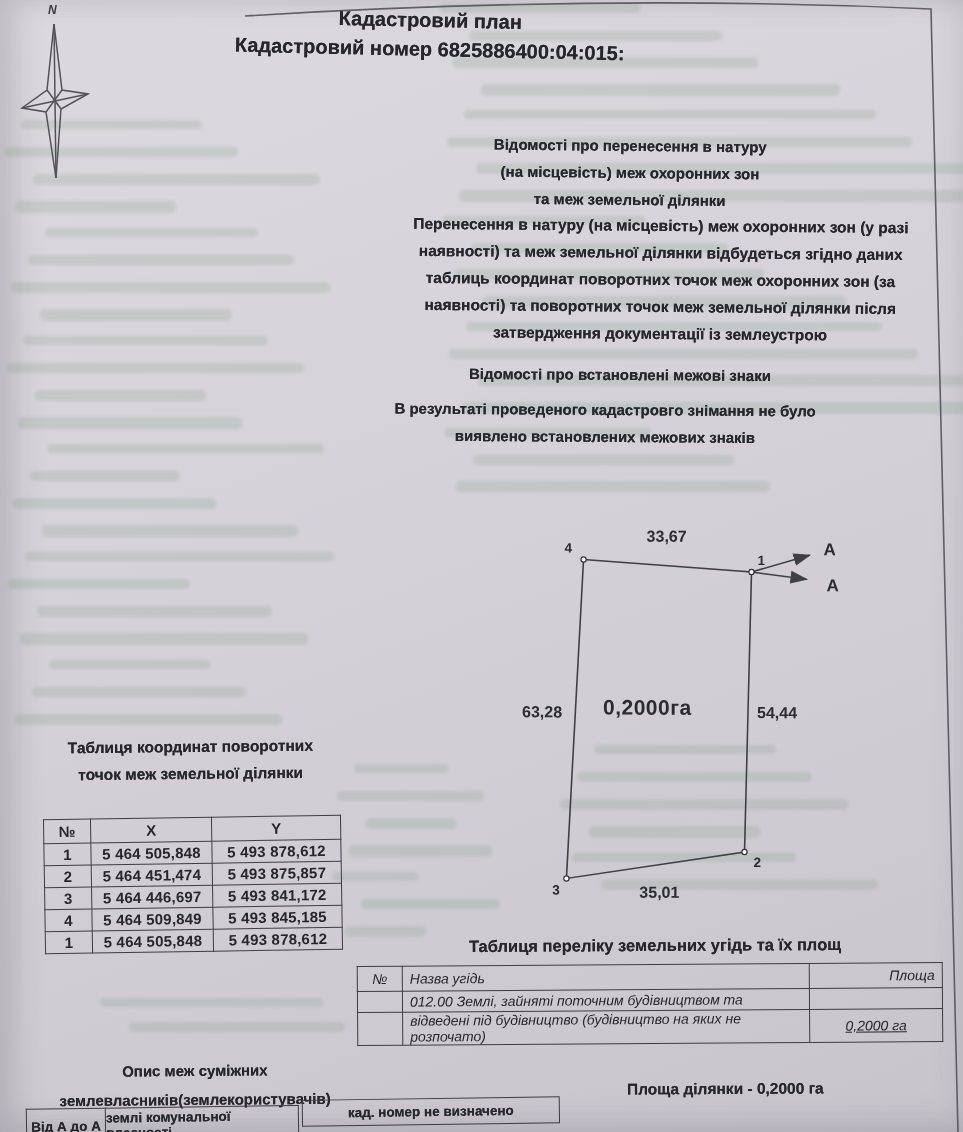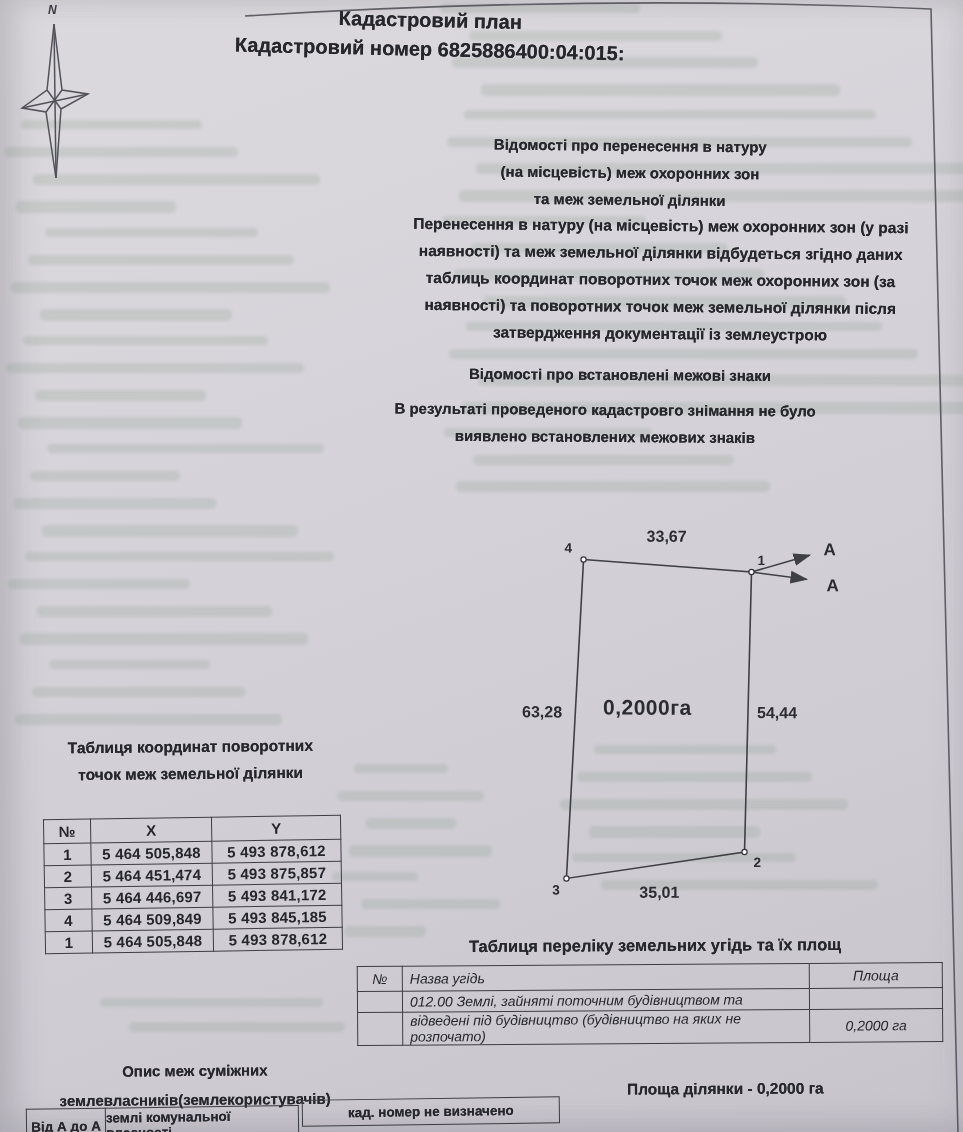--- a/index.html
+++ b/index.html
@@ -28,22 +28,22 @@
   .coord-tbl table{border:1.6px solid #3d3d45;}
   .coord-tbl td,.coord-tbl th{border:1.3px solid #3d3d45;font-size:15px;text-align:center;padding:0 4px;height:21px;}
   .coord-tbl th{font-weight:bold;height:23px;}
   .coord-tbl td{font-weight:600;letter-spacing:.2px;}
   .c-num{width:38px;} .c-x{width:112px;} .c-y{width:120px;}
   .lu-cap{left:415px;top:936px;width:480px;font-size:16.5px;transform:rotate(-.3deg);}
   .lu-tbl{left:357px;top:964px;transform:rotate(-.4deg);}
   .lu-tbl table{border:1.5px solid #3d3d45;}
   .lu-tbl td{border:1.1px solid #3d3d45;font-size:14px;font-style:italic;font-weight:500;padding:0 7px;height:20px;}
   .lu-tbl .hrow td{height:24px;}
-  .lu-num{width:30px;text-align:center;} .lu-name{width:392px;text-align:left;} .lu-area{width:118px;text-align:center;}
-  .lu-area-val{text-align:center;}
+  .lu-num{width:30px;text-align:center;} .lu-name{width:392px;text-align:left;} .lu-area{width:118px;text-align:right;}
+  .lu-area-val{text-align:center;text-decoration:underline;}
   .desc{left:30px;top:1056px;width:330px;font-size:15px;line-height:29px;transform:rotate(-.5deg);}
   .area-total{left:627px;top:1080px;font-size:15.5px;transform:rotate(-.3deg);}
   .brow{left:26px;top:1105px;display:flex;align-items:flex-start;transform:rotate(-.8deg);font-size:13.5px;font-weight:bold;}
   .brow .c1{width:78px;height:34px;border:1.5px solid #3b3b42;border-right:none;border-bottom:none;display:flex;align-items:center;justify-content:center;}
   .brow .c2{width:192px;height:34px;border:1.5px solid #3b3b42;border-bottom:none;display:flex;align-items:center;justify-content:center;}
   .brow .c3{width:256px;height:25px;border:1.5px solid #3b3b42;margin-top:-5px;margin-left:3px;display:flex;align-items:center;justify-content:center;}
   .diag{left:500px;top:515px;z-index:3;transform:rotate(.2deg);}
   .diag text{fill:#2b2b32;font-family:"Liberation Sans",sans-serif;}
   .lbl-side{font-size:16px;font-weight:600;}
   .lbl-pt{font-size:13.5px;font-weight:600;}

